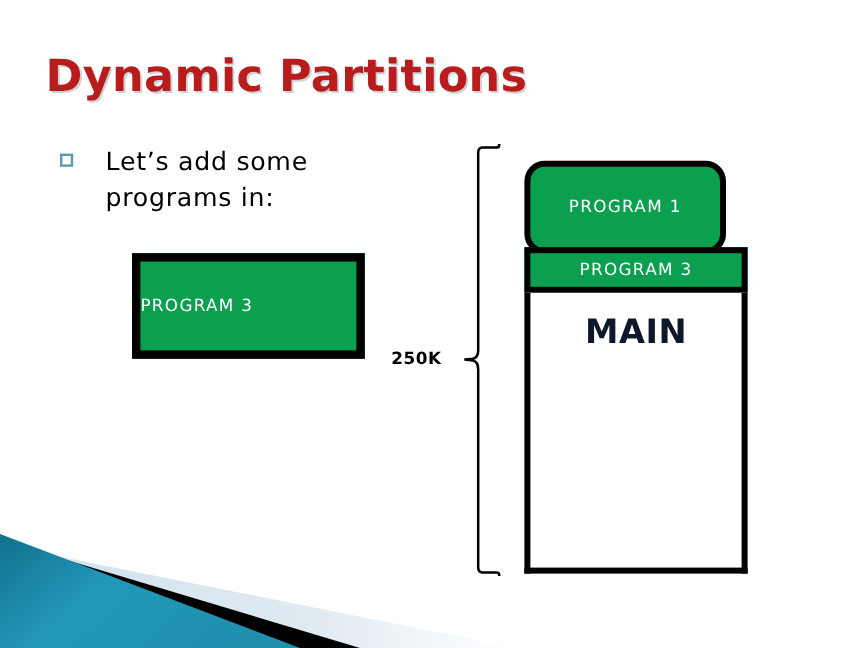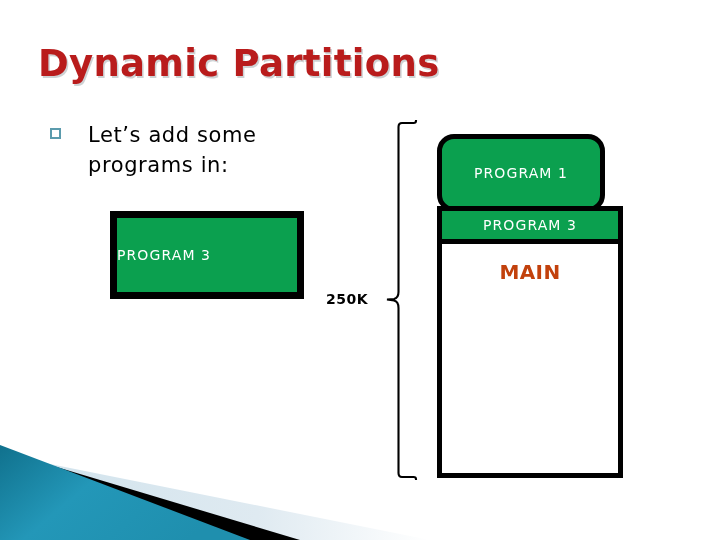--- a/index.html
+++ b/index.html
@@ -119,23 +119,23 @@
     border: 5px solid #000000;
     border-top: 0;
     box-sizing: border-box;
   }
   #main-memory-label {
     position: absolute;
     left: 0;
     right: 0;
     top: 16px;
     text-align: center;
-    font-size: 20px;
+    font-size: 28px;
     font-weight: bold;
-    color: #c2410c;
+    color: #0f172a;
     line-height: 1.22;
     letter-spacing: 0.4px;
   }
 
   
   #brace {
     position: absolute;
     left: 385px;
     top: 118px;
     width: 40px;

